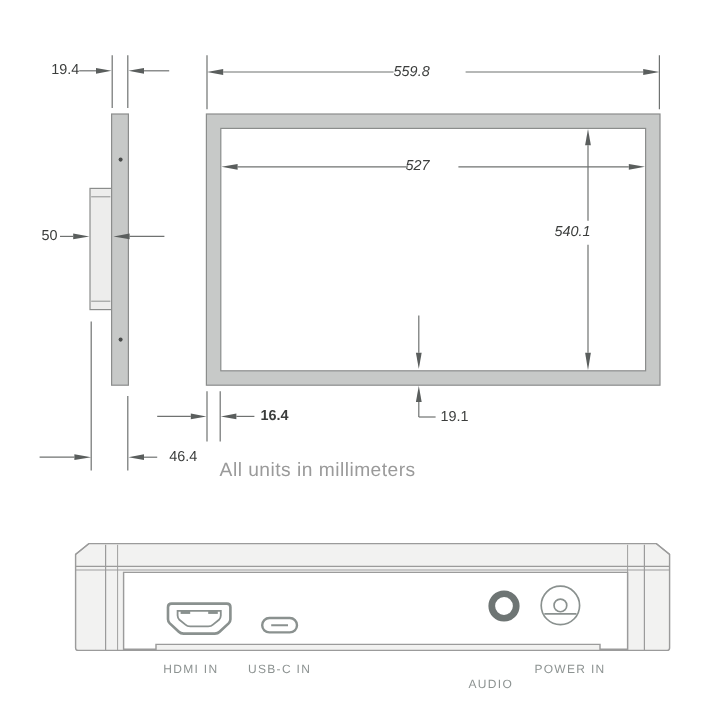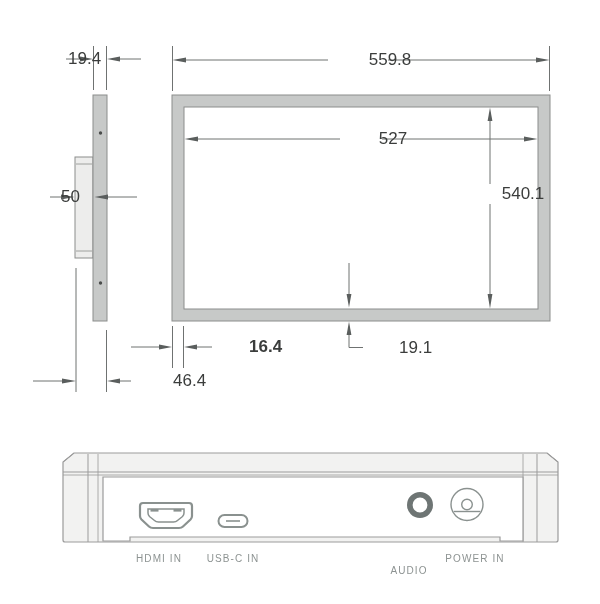--- a/index.html
+++ b/index.html
@@ -16,24 +16,24 @@
   }
   html,body{margin:0;padding:0;background:#fff;}
   .page{
     position:relative;width:600px;height:604px;background:#ffffff;
     font-family:"Liberation Sans", sans-serif;overflow:hidden;
   }
   svg{position:absolute;left:0;display:block;}
   #dim-svg{top:0;}
   #device-svg{top:430px;}
   .dim-label{
-    position:absolute;font-size:17px;color:var(--dim-text);
-    line-height:13px;white-space:nowrap;margin-left:32px;
+    position:absolute;font-size:12px;color:var(--dim-text);
+    line-height:13px;white-space:nowrap;
   }
-  .dim-label.center{text-align:center;}
+  .dim-label.center{font-style:italic;}
   .dim-label.right{text-align:right;}
   .units-note{
     position:absolute;left:183px;top:384px;font-size:16px;
     color:var(--muted);letter-spacing:0.4px;white-space:nowrap;
   }
   .port-label{
     position:absolute;top:553px;font-size:10px;color:var(--port-text);
     letter-spacing:1.1px;text-align:center;white-space:nowrap;
   }
 </style>
@@ -125,20 +125,21 @@
   </svg>
 
   <div class="dim-label right" style="left:36px;top:52px;width:30px;">19.4</div>
   <div class="dim-label center" style="left:328px;top:53px;width:60px;">559.8</div>
   <div class="dim-label center" style="left:338px;top:132px;width:46px;">527</div>
   <div class="dim-label center" style="left:462px;top:187px;width:58px;">540.1</div>
   <div class="dim-label right" style="left:22px;top:190px;width:26px;">50</div>
   <div class="dim-label" style="left:217px;top:340px;font-weight:bold;">16.4</div>
   <div class="dim-label" style="left:367px;top:341px;">19.1</div>
   <div class="dim-label" style="left:141px;top:374px;">46.4</div>
+  <div class="units-note">All units in millimeters</div>
 
   <svg id="device-svg" width="600" height="174" viewBox="0 0 600 174">
 
     <g>
       <path d="M74,23 H547 L558,32 V110 Q558,112 556,112 H65 Q63,112 63,110 V32 Z" fill="var(--dev-fill)" stroke="var(--dev-stroke)" stroke-width="1.2"></path>
 
       <line x1="63" y1="42" x2="558" y2="42" stroke="var(--dev-stroke)" stroke-width="1"></line>
       <line x1="63" y1="45" x2="558" y2="45" stroke="var(--dev-stroke)" stroke-width="0.8"></line>
 
       <line x1="88" y1="24" x2="88" y2="112" stroke="var(--dev-stroke)" stroke-width="1"></line>

